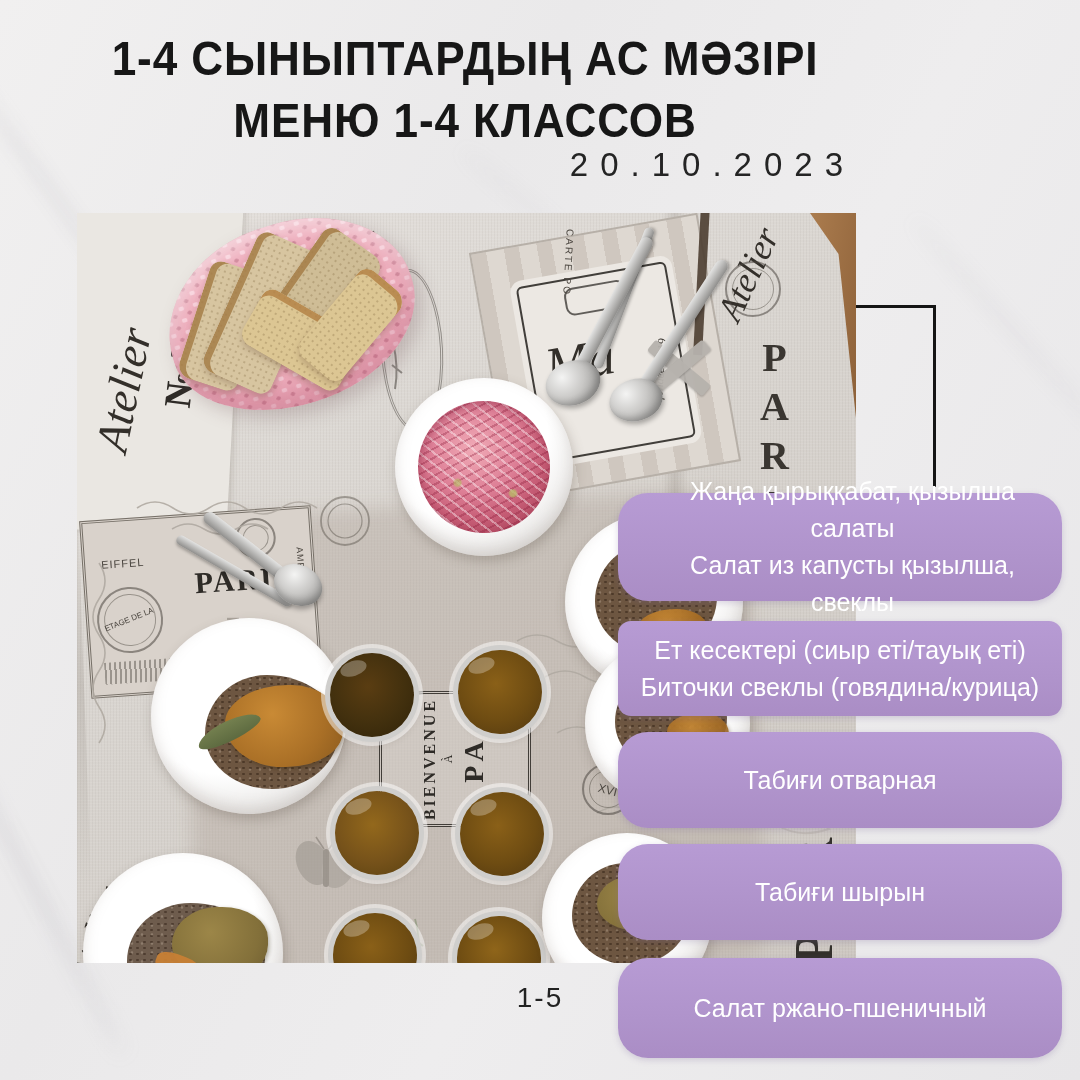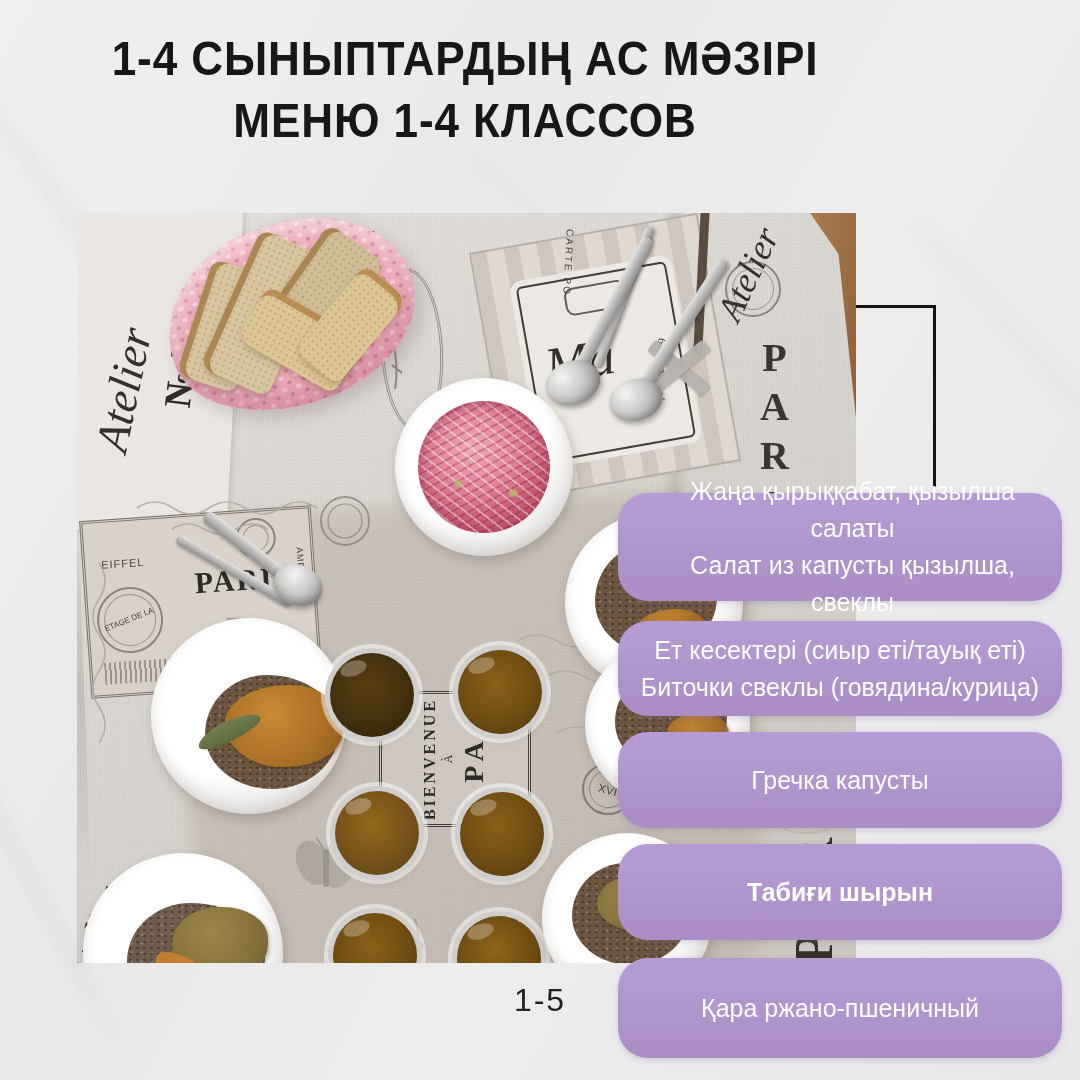--- a/index.html
+++ b/index.html
@@ -21,21 +21,21 @@
   .callout { position:absolute; background:#151515; }
 
   
   .menu-label { position:absolute; left:618px; width:444px; border-radius:30px;
     background:linear-gradient(180deg,#b79bd4 0%,#b094cc 55%,#aa8dc5 100%);
     color:#fff; display:flex; flex-direction:column; align-items:center; justify-content:center;
     font-size:25px; line-height:37px; text-align:center; padding:0 8px;
     box-shadow:0 2px 6px rgba(120,100,150,.25); }
 
   .footer { position:absolute; left:470px; top:982px; width:140px; text-align:center;
-    font-size:32px; letter-spacing:2px; color:#222; }
+    font-size:28px; letter-spacing:2px; color:#222; }
 
   
   .photo { position:absolute; left:77px; top:213px; width:779px; height:750px; overflow:hidden;
     background:linear-gradient(150deg,#e5e1dd 0%,#d8d4cf 45%,#cdc7c1 100%); }
   .photo * { position:absolute; }
   .cloth-tex { inset:0; background:
     repeating-linear-gradient(0deg, rgba(255,255,255,.07) 0 1px, transparent 1px 3px),
     repeating-linear-gradient(90deg, rgba(95,85,75,.05) 0 1px, transparent 1px 3px); }
   .runner { background:rgba(174,160,149,.38); filter:blur(9px); border-radius:30px; transform:rotate(-3deg); }
   .fold { background:linear-gradient(90deg,transparent,rgba(100,90,80,.17),transparent); }
@@ -117,20 +117,21 @@
 
   <div class="vein" style="left:55px;top:40px;width:5px;height:320px;transform:rotate(-36deg);"></div>
   <div class="vein" style="left:22px;top:660px;width:6px;height:420px;transform:rotate(-28deg);"></div>
   <div class="vein" style="left:1010px;top:180px;width:5px;height:300px;transform:rotate(-42deg);opacity:.6;"></div>
   <div class="vein" style="left:520px;top:120px;width:4px;height:160px;transform:rotate(-50deg);opacity:.5;"></div>
 
   <div class="titles">
     <div class="title-line" style="top:30px;">1-4 СЫНЫПТАРДЫҢ АС МӘЗІРІ</div>
     <div class="title-line" style="top:92px;">МЕНЮ 1-4 КЛАССОВ</div>
   </div>
+  <div class="date">20.10.2023</div>
 
   <div class="photo">
     <div class="cloth-tex"></div>
     <div class="runner" style="left:110px;top:290px;width:570px;height:470px;"></div>
     <div class="fold" style="left:585px;top:0;width:26px;height:300px;"></div>
     <div class="fold" style="left:0;top:272px;width:400px;height:22px;transform:rotate(88deg);transform-origin:left top;"></div>
 
     <div class="panel-light" style="left:-14px;top:-12px;width:172px;height:332px;transform:rotate(3deg);"></div>
     <div class="script-text" style="left:-16px;top:150px;font-size:46px;transform:rotate(-78deg);">Atelier</div>
     <div class="cloth-serif" style="left:62px;top:130px;font-size:38px;font-weight:bold;transform:rotate(-83deg);">№ 33</div>
@@ -266,28 +267,28 @@
     <div class="carrot" style="left:78px;top:742px;width:46px;height:22px;transform:rotate(20deg);"></div>
   </div>
 
   <div class="callout" style="left:856px;top:305px;width:80px;height:3px;"></div>
   <div class="callout" style="left:933px;top:305px;width:3px;height:182px;"></div>
 
   <div class="menu-label" style="top:493px;height:108px;padding-left:33px;">
     <span>Жаңа қырыққабат, қызылша салаты</span>
     <span>Салат из капусты қызылша, свеклы</span>
   </div>
-  <div class="menu-label" style="top:621px;height:95px;">
+  <div class="menu-label" style="top:621px;height:95px;border-radius:13px;">
     <span>Ет кесектері (сиыр еті/тауық еті)</span>
     <span>Биточки свеклы (говядина/курица)</span>
   </div>
   <div class="menu-label" style="top:732px;height:96px;">
-    <span>Гречка капусты</span>
-  </div>
-  <div class="menu-label" style="top:844px;height:96px;font-weight:bold;">
+    <span>Табиғи отварная</span>
+  </div>
+  <div class="menu-label" style="top:844px;height:96px;">
     <span>Табиғи шырын</span>
   </div>
   <div class="menu-label" style="top:958px;height:100px;">
-    <span>Қара ржано-пшеничный</span>
+    <span>Салат ржано-пшеничный</span>
   </div>
 
   <div class="footer">1-5</div>
 </div>
 
 </body></html>

